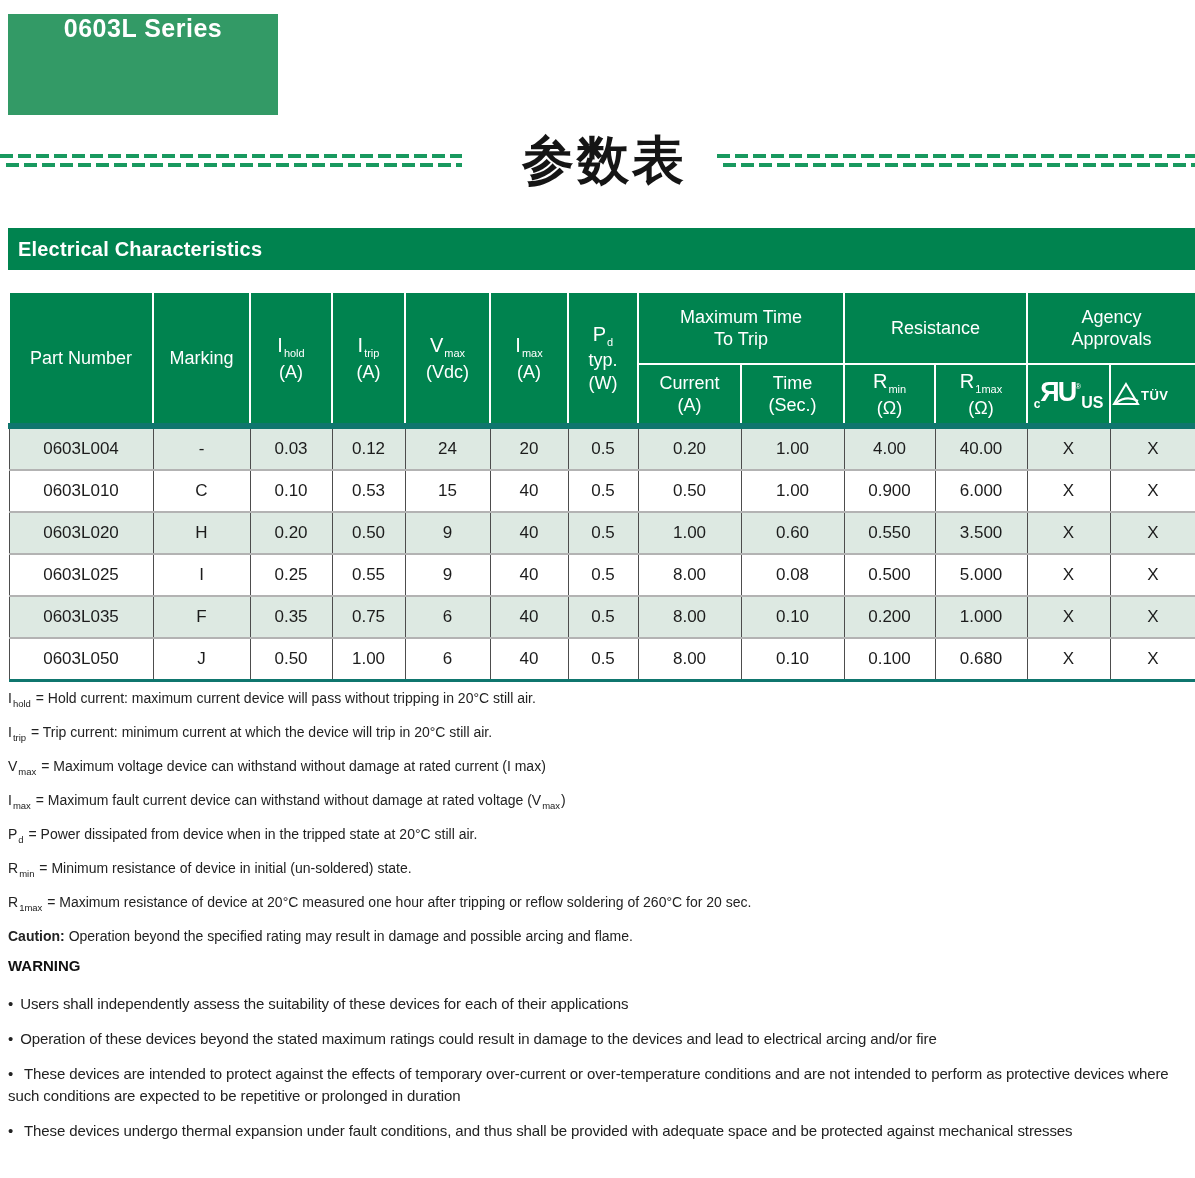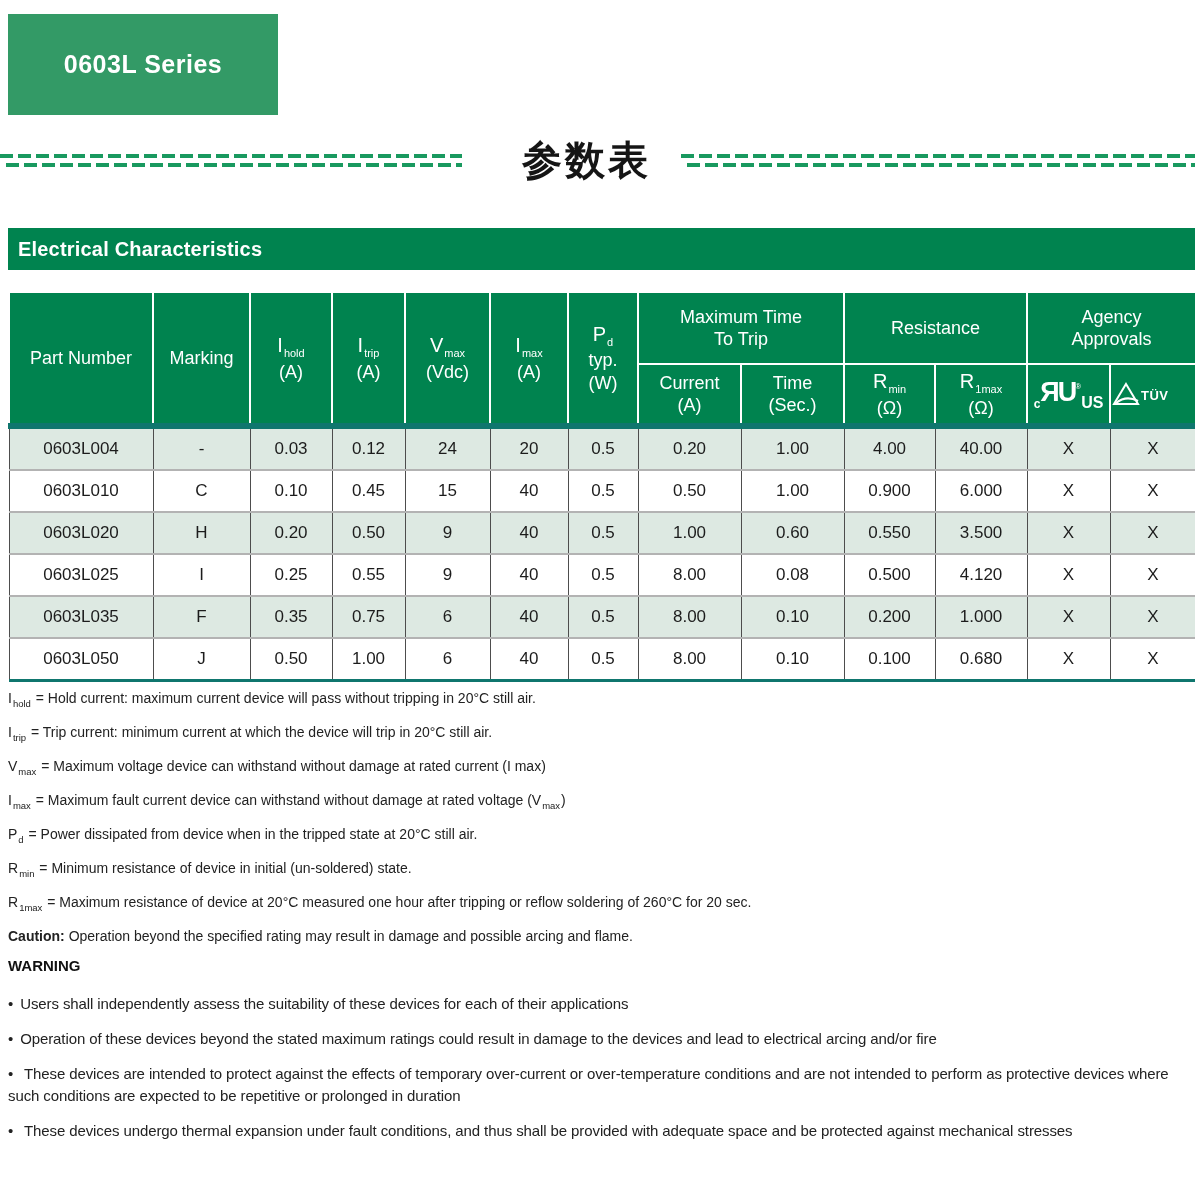--- a/index.html
+++ b/index.html
@@ -2,34 +2,34 @@
 <html><head>
 <meta charset="utf-8">
 <style>
   html,body{margin:0;padding:0;}
   body{
     width:1195px;height:1178px;position:relative;background:#fff;
     font-family:"Liberation Sans", sans-serif;color:#1c1c1c;overflow:hidden;
   }
   
   .badge{position:absolute;left:8px;top:14px;width:270px;height:101px;background:#339a66;
-    display:flex;align-items:center;justify-content:center;}
+    display:flex;align-items:flex-start;justify-content:center;}
   .badge span{color:#fff;font-weight:bold;font-size:25px;letter-spacing:.5px;}
   
   .title-band{position:absolute;left:0;top:132px;width:1195px;height:56px;display:flex;align-items:center;}
   .dashes{height:16px;
     background-image:
       repeating-linear-gradient(90deg,#19995f 0 13px,rgba(0,0,0,0) 13px 18px),
       repeating-linear-gradient(90deg,#19995f 0 13px,rgba(0,0,0,0) 13px 18px);
     background-size:100% 4px,100% 4px;
     background-position:0 2px,6px 11px;
     background-repeat:no-repeat,no-repeat;}
   .dash-left{width:462px;}
   .dash-right{flex:1;}
-  .cn-title{font-family:"DejaVu Serif", serif;font-size:40px;font-weight:600;color:#151515;
+  .cn-title{font-family:"DejaVu Serif", serif;font-size:52px;font-weight:600;color:#151515;
     padding-left:60px;padding-right:30px;letter-spacing:3px;line-height:1;}
   
   .ec-bar{position:absolute;left:8px;top:228px;width:1187px;height:42px;background:#00834f;
     display:flex;align-items:center;}
   .ec-bar span{color:#fff;font-weight:bold;font-size:20px;padding-left:10px;letter-spacing:.2px;}
   
   .table-wrap{position:absolute;left:8px;top:291px;width:1187px;}
   table{border-collapse:collapse;width:1187px;table-layout:fixed;}
   th{background:#00834f;color:#fff;font-weight:normal;font-size:18px;text-align:center;
      vertical-align:middle;border:2px solid #fff;padding:0;line-height:1.25;}
@@ -181,21 +181,21 @@
           <td>1.00</td>
           <td>4.00</td>
           <td>40.00</td>
           <td>X</td>
           <td>X</td>
         </tr>
         <tr>
           <td>0603L010</td>
           <td>C</td>
           <td>0.10</td>
-          <td>0.45</td>
+          <td>0.53</td>
           <td>15</td>
           <td>40</td>
           <td>0.5</td>
           <td>0.50</td>
           <td>1.00</td>
           <td>0.900</td>
           <td>6.000</td>
           <td>X</td>
           <td>X</td>
         </tr>
@@ -218,21 +218,21 @@
           <td>0603L025</td>
           <td>I</td>
           <td>0.25</td>
           <td>0.55</td>
           <td>9</td>
           <td>40</td>
           <td>0.5</td>
           <td>8.00</td>
           <td>0.08</td>
           <td>0.500</td>
-          <td>4.120</td>
+          <td>5.000</td>
           <td>X</td>
           <td>X</td>
         </tr>
         <tr>
           <td>0603L035</td>
           <td>F</td>
           <td>0.35</td>
           <td>0.75</td>
           <td>6</td>
           <td>40</td>

